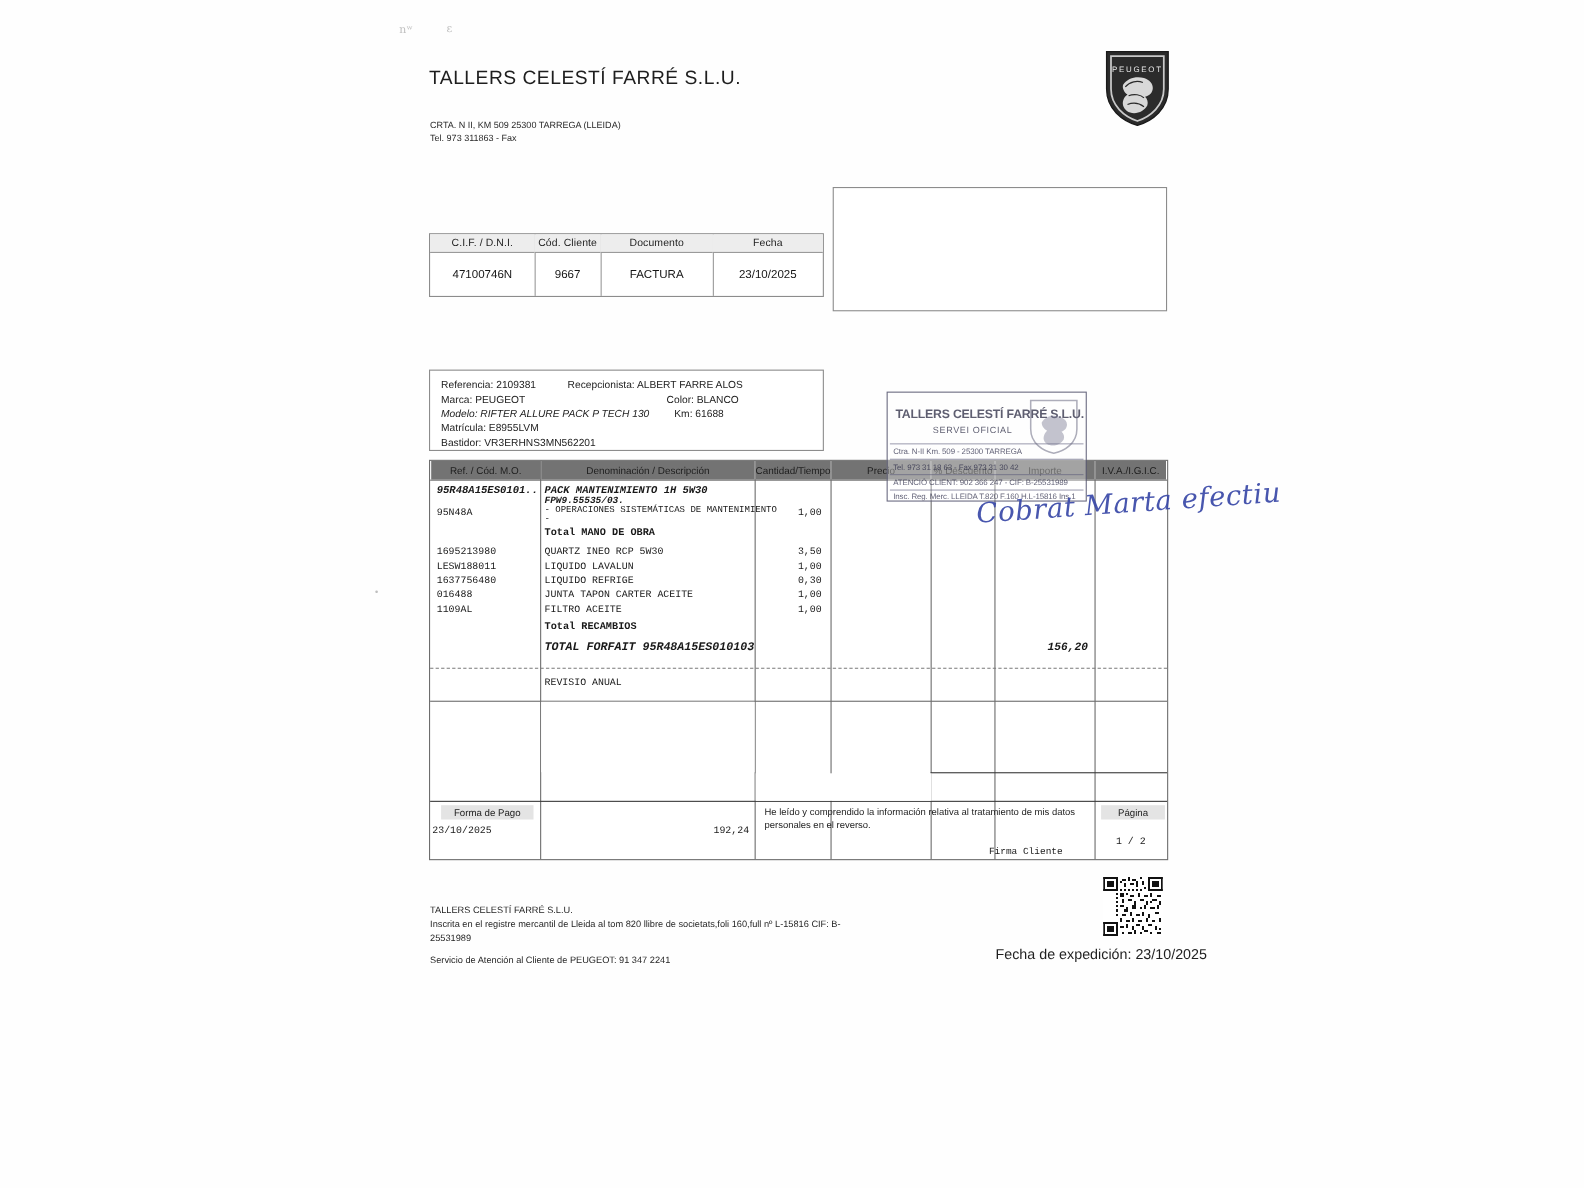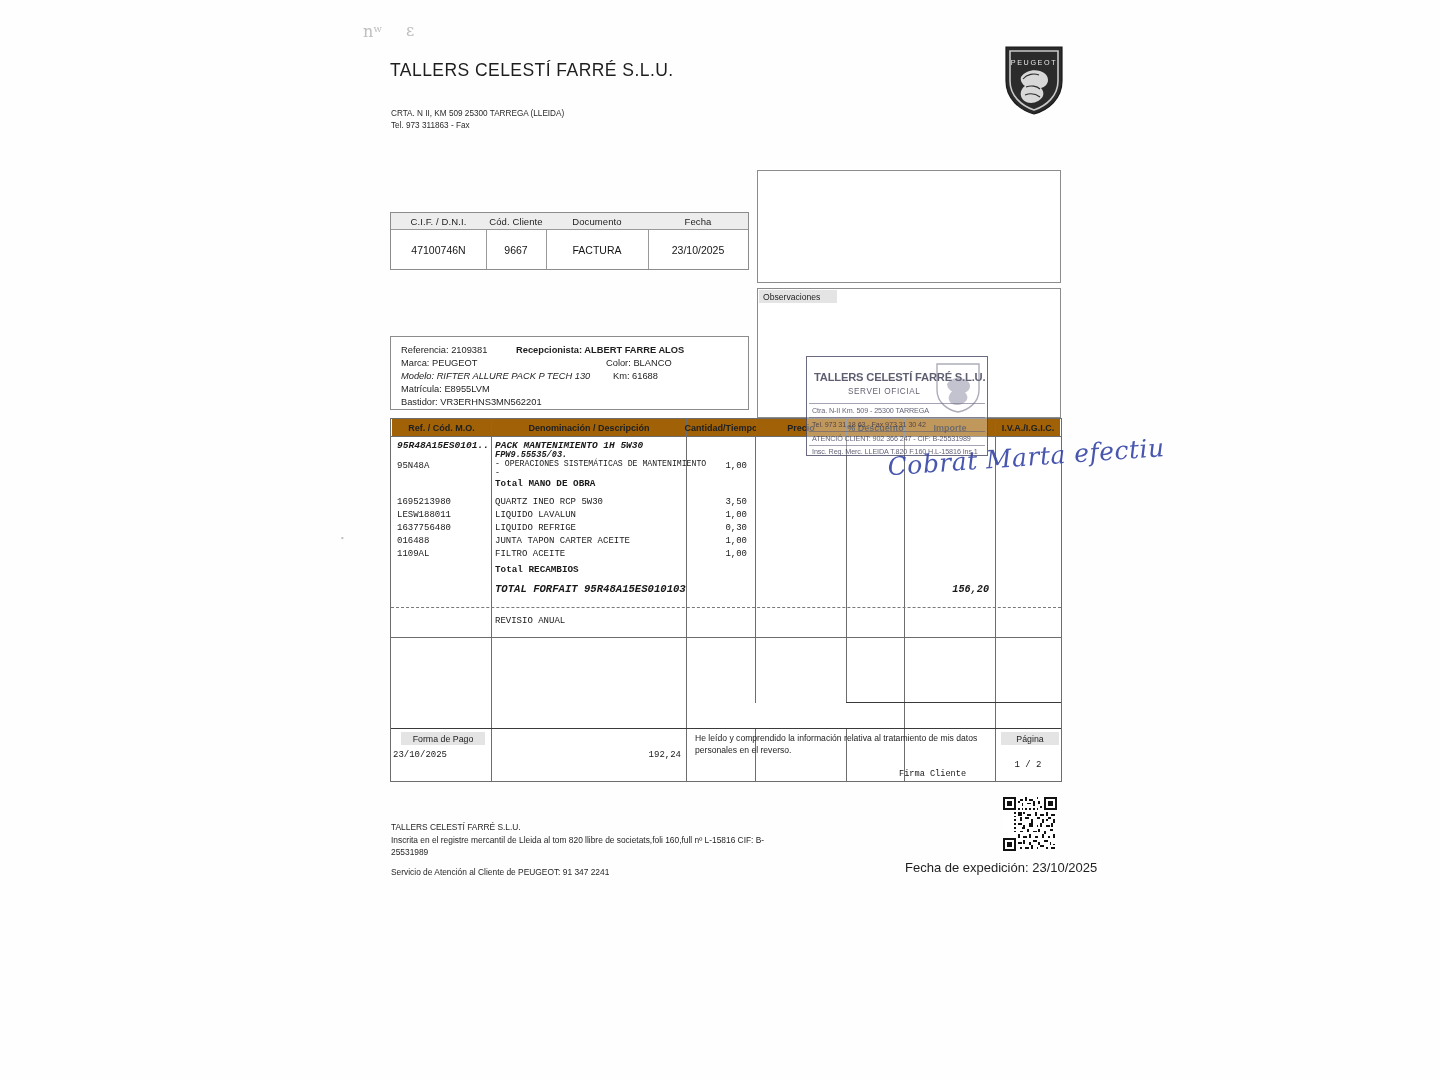--- a/index.html
+++ b/index.html
@@ -54,21 +54,21 @@
     color: #2a2a2a;
   }
   #peugeot-logo {
     position: absolute;
     left: 1003px; top: 43px;
     width: 62px; height: 74px;
   }
   .scribble-top {
     position: absolute;
     color: #8a8a8a;
-    font-size: 16px;
+    font-size: 10px;
     font-family: "DejaVu Serif", serif;
     opacity: .55;
   }
 
   
   #ident-table {
     position: absolute;
     left: 390px; top: 212px;
     width: 357px; height: 56px;
   }
@@ -203,28 +203,27 @@
   #main-table .hline {
     position: absolute;
     left: 0; right: 0;
     height: 1px;
     background: #6d6d6d;
   }
   .th {
     position: absolute;
     top: 0;
     height: 17px;
-    background: #a16207;
+    background: #737373;
     font-size: 9px;
     color: #202020;
     display: flex;
     align-items: center;
     justify-content: center;
     white-space: nowrap;
-    font-weight: bold;
   }
   .cell-txt {
     position: absolute;
     font-size: 9px;
     color: #191919;
     white-space: nowrap;
     font-family: Liberation Mono, monospace;
   }
   .ref-code {
     font-style: italic;
@@ -344,33 +343,30 @@
     </div>
     <div class="col" style="left:257px; width:100px;">
       <div class="hdr-cell" style="height:16px;">Fecha</div>
       <div class="val">23/10/2025</div>
     </div>
   </div>
 
 
   <div id="vehicle-box" class="frame">
     <span class="veh-line" style="left:10px; top:8px;">Referencia: 2109381</span>
-    <span class="veh-line" style="left:125px; top:8px;font-weight:bold;">Recepcionista: ALBERT FARRE ALOS</span>
+    <span class="veh-line" style="left:125px; top:8px;">Recepcionista: ALBERT FARRE ALOS</span>
     <span class="veh-line" style="left:10px; top:21px;">Marca: PEUGEOT</span>
     <span class="veh-line" style="left:215px; top:21px;">Color: BLANCO</span>
     <span class="veh-line" style="left:10px; top:34px;font-style:italic;">Modelo: RIFTER ALLURE PACK P TECH 130</span>
     <span class="veh-line" style="left:222px; top:34px;">Km: 61688</span>
     <span class="veh-line" style="left:10px; top:47px;">Matrícula: E8955LVM</span>
     <span class="veh-line" style="left:10px; top:60px;">Bastidor: VR3ERHNS3MN562201</span>
   </div>
 
   <div id="obs-upper" class="frame"></div>
-  <div id="obs-box">
-    <div id="obs-label">Observaciones</div>
-  </div>
 
   <div id="main-table">
 
     <div class="vline" style="left:100px;  height:362px;"></div>
     <div class="vline" style="left:295px;  height:362px;"></div>
     <div class="vline" style="left:364px;  height:362px;"></div>
     <div class="vline" style="left:455px;  height:362px;"></div>
     <div class="vline" style="left:513px;  height:362px;"></div>
     <div class="vline" style="left:604px;  height:362px;"></div>
 

